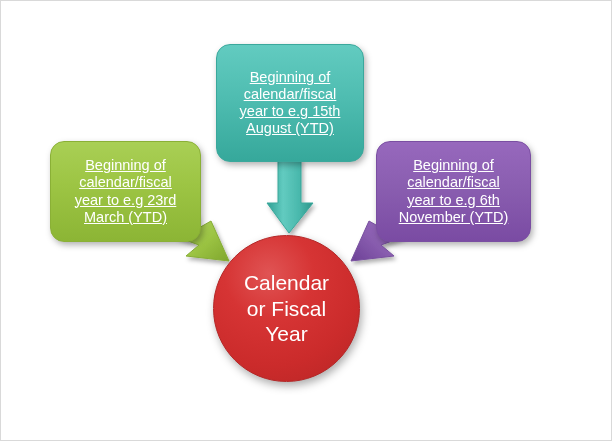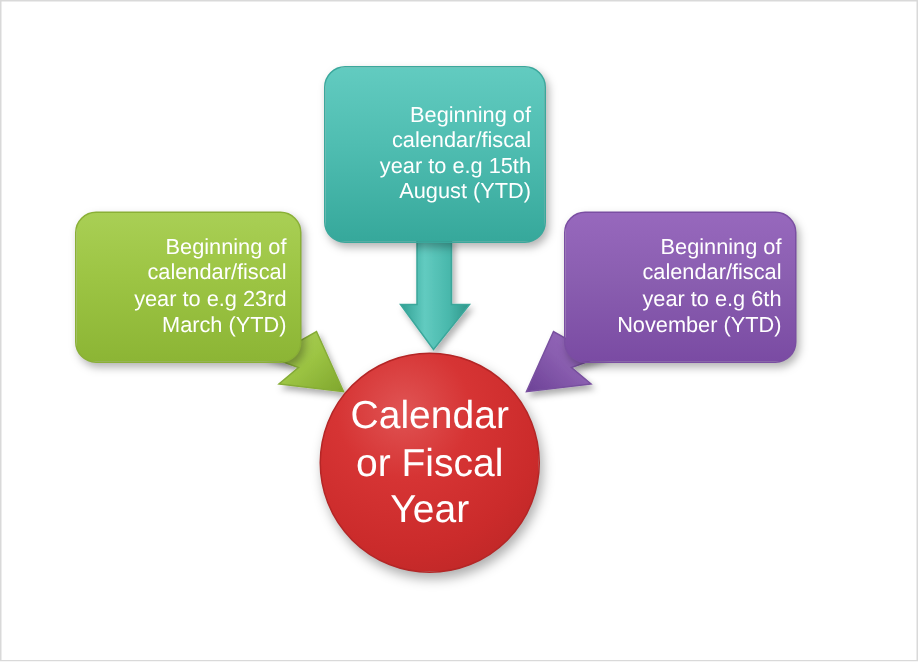--- a/index.html
+++ b/index.html
@@ -19,25 +19,26 @@
   }
 
   
   .node {
     position: absolute;
     box-sizing: border-box;
     border-radius: 14px;
     display: flex;
     align-items: center;
     justify-content: center;
-    text-align: right;
+    text-align: center;
     color: #ffffff;
     line-height: 1.18;
     padding: 6px 9px;
     filter: drop-shadow(2px 3px 3px rgba(0,0,0,0.30));
+    text-decoration: underline;
   }
   .node .label {
     display: block;
     width: 100%;
     white-space: pre-line;
   }
 
   #node-green {
     left: 49px;  top: 140px;
     width: 151px; height: 101px;
@@ -67,21 +68,21 @@
     width: 147px; height: 147px;
     border-radius: 50%;
     background: radial-gradient(circle at 38% 26%, #e05454 0%, #d63434 32%, #cb2b2b 66%, #b62525 100%);
     border: 1px solid #b42626;
     box-sizing: border-box;
     display: flex;
     align-items: center;
     justify-content: center;
     text-align: center;
     color: #ffffff;
-    font-size: 26px;
+    font-size: 21px;
     line-height: 1.22;
     filter: drop-shadow(2px 4px 4px rgba(0,0,0,0.32));
   }
   #node-circle .label { white-space: pre-line; display:block; }
 
   
   .arrow-svg {
     position: absolute;
     overflow: visible;
     pointer-events: none;

